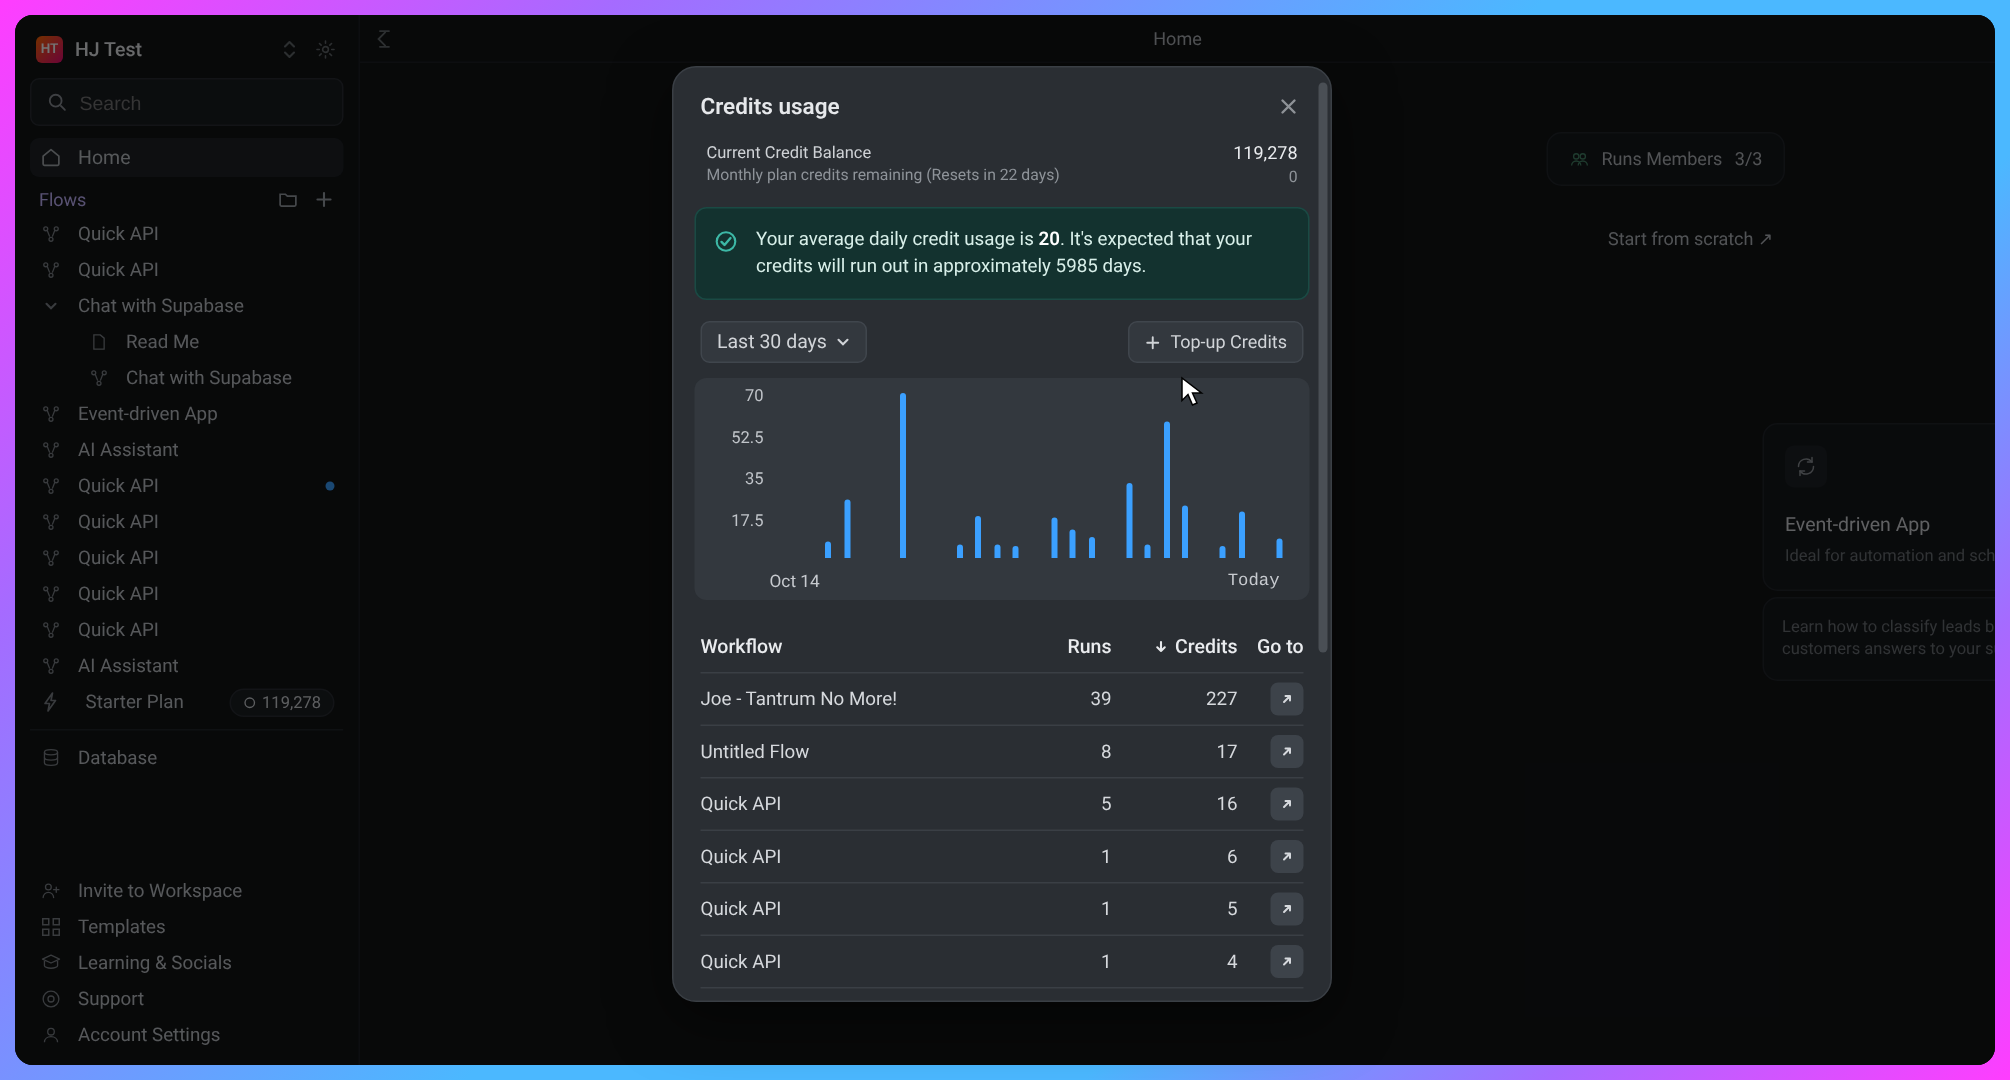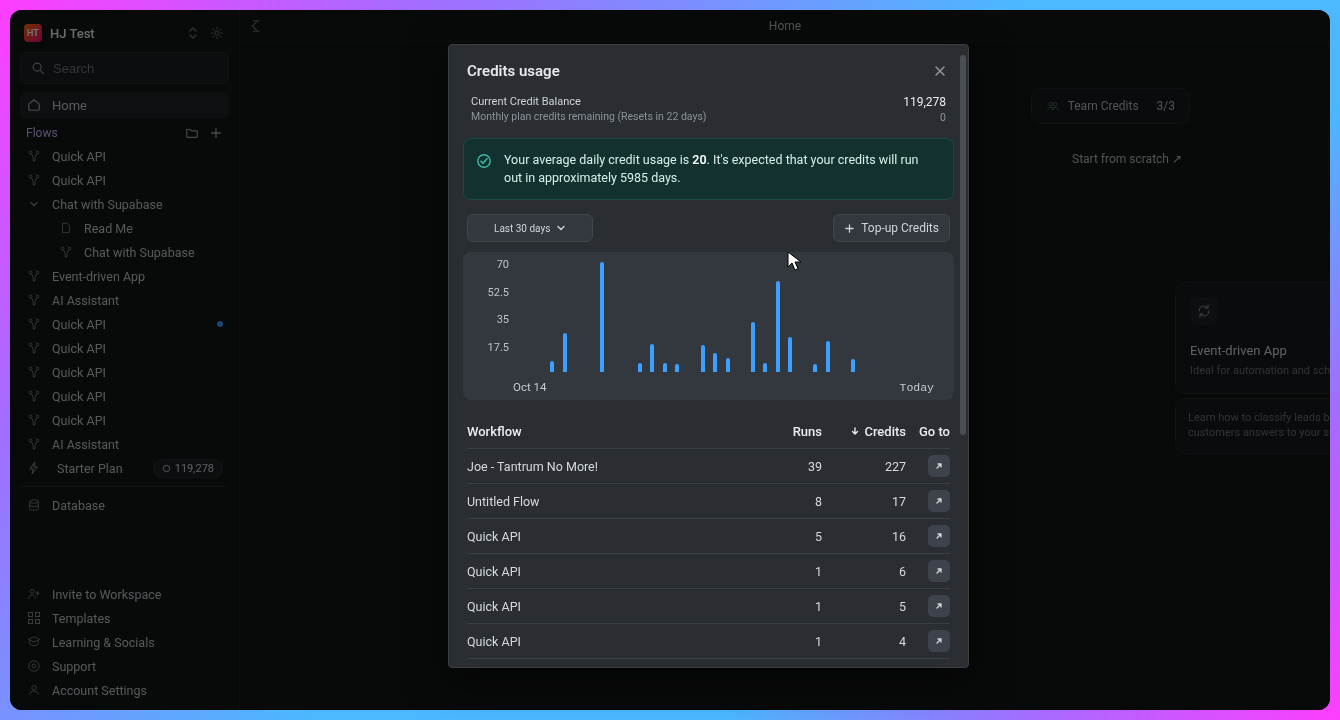--- a/index.html
+++ b/index.html
@@ -69,24 +69,24 @@
 
   .tile-card { position:absolute; width:240px; background:#16191c; border:1px solid #22262b; border-radius:10px; padding:14px; }
   .tile-card .tile-ic { width:28px; height:28px; border-radius:6px; background:#1e2226; display:flex; align-items:center; justify-content:center; margin-bottom:18px; }
   .tile-card .tl { font-size:13px; color:#d3d6da; margin-bottom:6px; }
   .tile-card .sub { font-size:11px; color:#6c7176; line-height:1.35; }
 
   
   .modal {
     position: absolute;
     left: 448px; top: 44px;
-    width: 521px; height: 624px;
+    width: 440px; height: 624px;
     background: #2a2e33;
     border: 1px solid #3a3f45;
-    border-radius: 4px;
+    border-radius: 16px;
     z-index: 10;
     color: #e6e8eb;
     display: flex; flex-direction: column;
     box-shadow: 0 12px 40px rgba(0,0,0,.5);
   }
   .modal .scrollbar { position:absolute; right:2px; top:10px; width:6px; height:calc(100% - 20px); }
   .modal .scrollbar .thumb { position:absolute; top:0; width:100%; height:380px; background:#4a4f55; border-radius:3px; }
   .m-head { display:flex; align-items:center; justify-content:space-between; padding:16px 18px 10px 18px; }
   .m-head h2 { font-size:15px; font-weight:600; }
   .m-close { width:20px; height:20px; display:flex; align-items:center; justify-content:center; opacity:.7; cursor:pointer; }
@@ -94,21 +94,21 @@
   .m-balance .lbl { font-size:11px; color:#cfd2d6; }
   .m-balance .sub { font-size:10.5px; color:#8e9399; margin-top:2px; }
   .m-balance .amt { text-align:right; font-size:12px; color:#eaecef; }
   .m-balance .amt .z { font-size:10.5px; color:#8e9399; display:block; margin-top:2px; }
 
   .m-notice { margin:6px 14px 10px 14px; background:#13322f; border:1px solid #1a4a44; border-radius:8px; padding:12px 14px 12px 40px; position:relative; font-size:12.5px; line-height:1.45; color:#d8efe9; }
   .m-notice .ic { position:absolute; left:12px; top:14px; width:16px; height:16px; }
   .m-notice b { color:#fff; font-weight:600; }
 
   .m-controls { display:flex; align-items:center; justify-content:space-between; padding:4px 18px 8px 18px; }
-  .m-range { background:#33383e; border:1px solid #40464d; border-radius:6px; height:28px; padding:0 26px; display:flex; align-items:center; gap:6px; font-size:10px; color:#d1d4d8; }
+  .m-range { background:#33383e; border:1px solid #40464d; border-radius:6px; height:28px; padding:0 10px; display:flex; align-items:center; gap:6px; font-size:13px; color:#d1d4d8; }
   .m-topup { background:#33383e; border:1px solid #40464d; border-radius:6px; height:28px; padding:0 10px; display:flex; align-items:center; gap:6px; font-size:12px; color:#d1d4d8; }
 
   
   .chart-box { margin:2px 14px 10px 14px; background:#33383e; border-radius:8px; padding:12px 14px 6px 14px; height:150px; position:relative; }
   .chart-area { position:absolute; left:58px; right:14px; top:12px; bottom:28px; }
   .ytick { position:absolute; left:0; font-size:11px; color:#c0c4c9; transform:translateY(-50%); text-align:right; width:46px; }
   .bar { position:absolute; bottom:0; width:4px; background:#3ba0ff; border-radius:2px 2px 0 0; }
   .xtick { position:absolute; bottom:6px; font-size:11.5px; color:#c7cacf; }
 
   
@@ -431,21 +431,21 @@
       <div style="flex:2"></div>
       <div class="stat-card">
         <span style="display:flex;align-items:center;">
             <span class="ic">
               <svg width="14" height="14" viewBox="0 0 16 16" fill="none">
                 <circle cx="5.5" cy="6" r="2" stroke="#59b389"></circle>
                 <circle cx="10.5" cy="6" r="2" stroke="#59b389"></circle>
                 <path d="M2 13c0-2 1.6-3.5 3.5-3.5S9 11 9 13M7 13c0-2 1.6-3.5 3.5-3.5S14 11 14 13" stroke="#59b389"></path>
               </svg>
             </span>
-            <span>Team Credits</span>
+            <span>Runs Members</span>
           </span>
         <span>3/3</span>
       </div>
     </div>
     <div class="start-btn">Start from scratch  ↗</div>
     <div class="quick-row">
       <svg width="10" height="10" viewBox="0 0 10 10">
           <path d="M2 3.5l3 3 3-3" stroke="#9aa0a6" stroke-width="1.4" fill="none"></path>
         </svg>
       <span>Quicksta</span>

